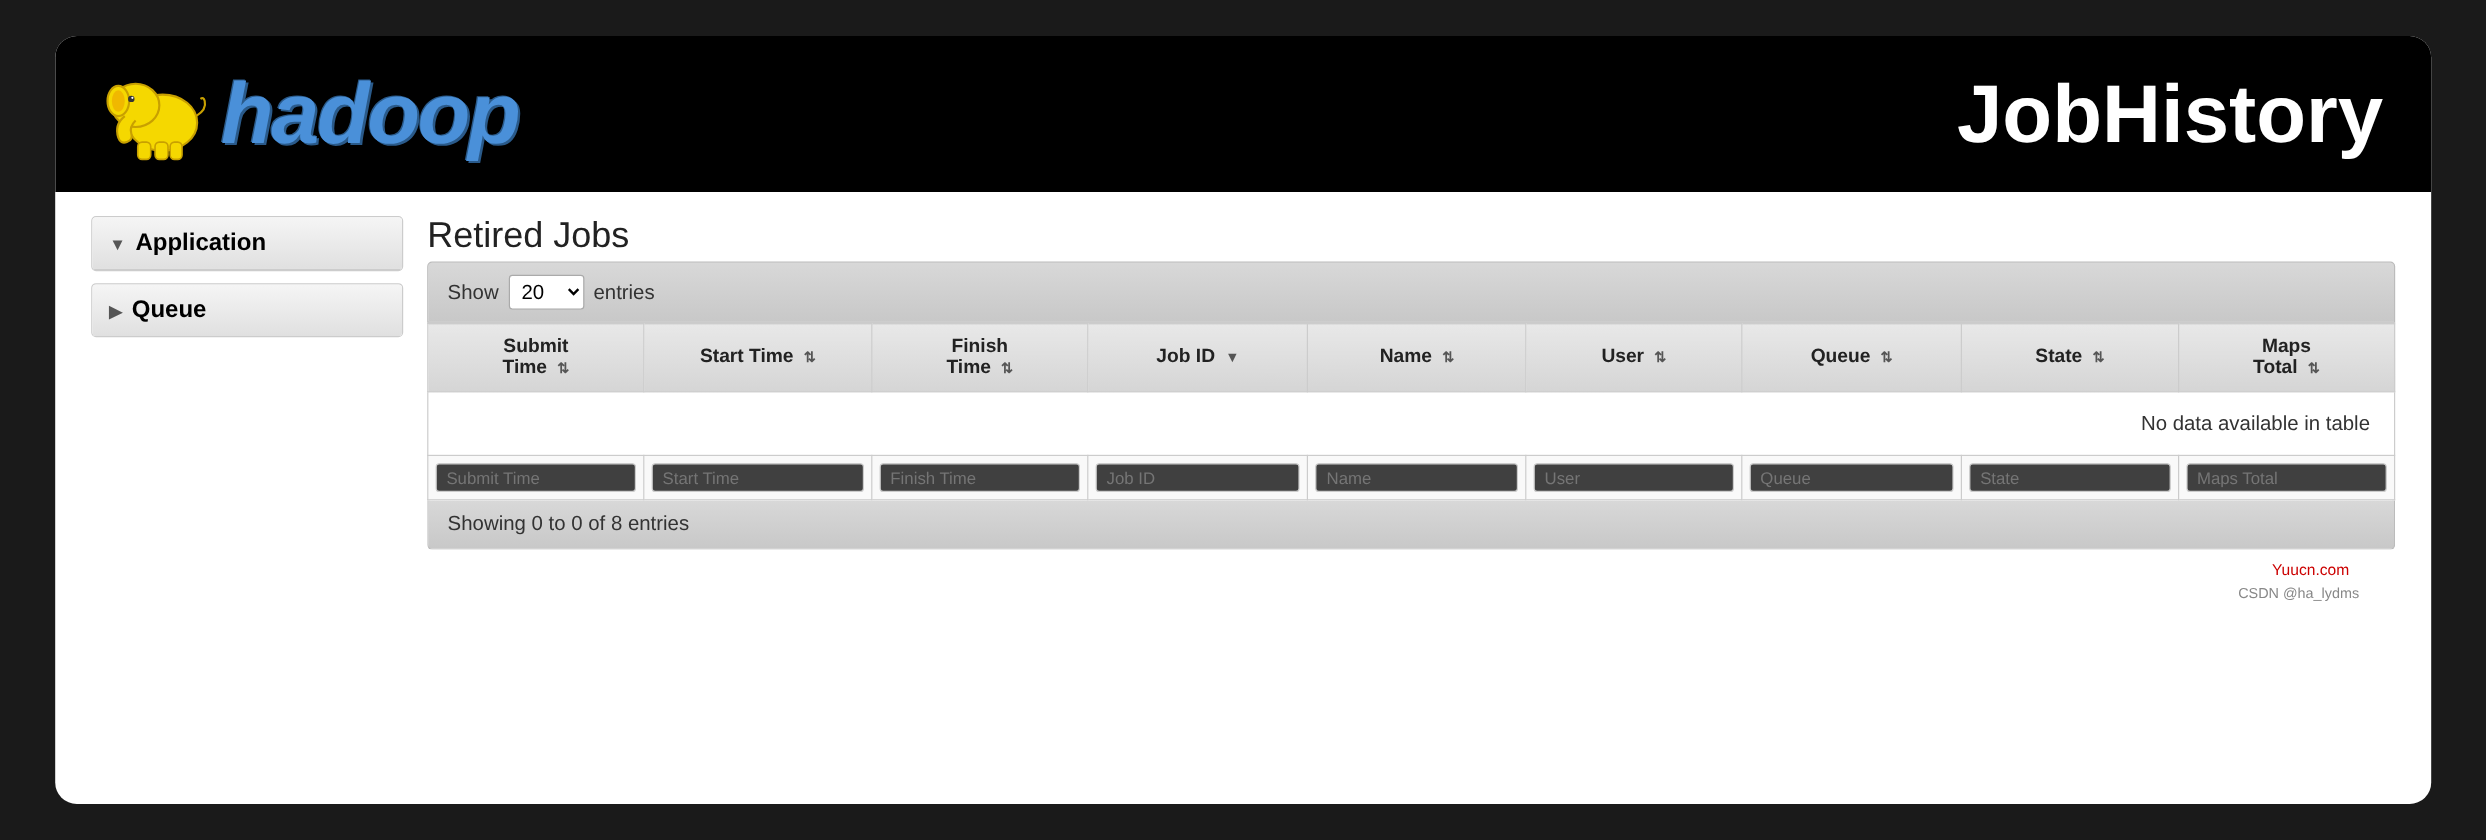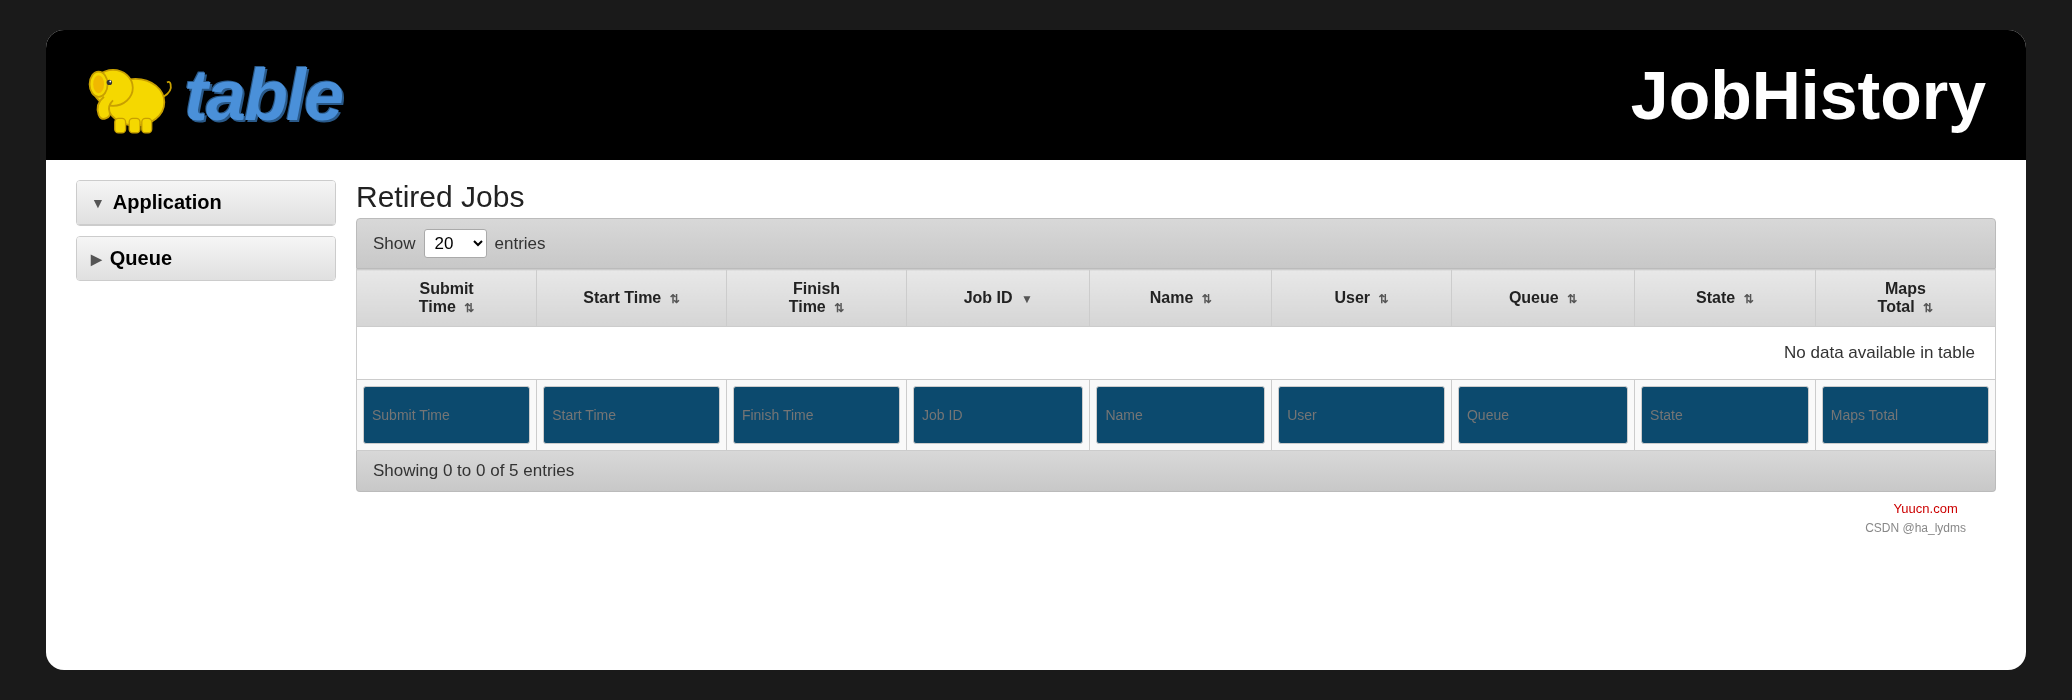--- a/index.html
+++ b/index.html
@@ -164,26 +164,26 @@
       background: #fff;
       border: 1px solid #ccc;
     }
     .filter-row td {
       padding: 6px 6px;
       border: 1px solid #ccc;
       background: #f9f9f9;
     }
     .filter-row td input {
       width: 100%;
-      padding: 20px 8px;
+      padding: 3px 8px;
       font-size: 14px;
       color: #aaa;
       border: 1px solid #ccc;
       border-radius: 3px;
-      background: #0c4a6e;
+      background: #404040;
     }
     .table-footer {
       background: linear-gradient(to bottom, #d8d8d8, #c8c8c8);
       border: 1px solid #bbb;
       border-top: none;
       padding: 10px 16px;
       font-size: 17px;
       color: #333;
       border-radius: 0 0 4px 4px;
     }
@@ -221,21 +221,21 @@
 
         <circle cx="26" cy="36" r="3" fill="#333"></circle>
         <circle cx="27" cy="35" r="1" fill="#fff"></circle>
 
         <rect x="32" y="76" width="12" height="16" rx="4" fill="#f5d800" stroke="#c8a000" stroke-width="1.5"></rect>
         <rect x="48" y="76" width="12" height="16" rx="4" fill="#f5d800" stroke="#c8a000" stroke-width="1.5"></rect>
         <rect x="62" y="76" width="11" height="16" rx="4" fill="#f5d800" stroke="#c8a000" stroke-width="1.5"></rect>
 
         <path d="M86 52 Q96 46 94 38 Q93 34 90 36" fill="none" stroke="#c8a000" stroke-width="2"></path>
       </svg>
-      <span class="hadoop-text">table</span>
+      <span class="hadoop-text">hadoop</span>
     </div>
     <div class="page-title">JobHistory</div>
   </div>
 
   <div class="main-content">
 
     <div class="sidebar">
 
       <div class="sidebar-section">
         <div class="sidebar-header">
@@ -338,21 +338,21 @@
               <input type="text" placeholder="State" style="">
             </td>
             <td>
               <input type="text" placeholder="Maps Total" style="">
             </td>
           </tr>
         </tbody>
       </table>
 
       <div class="table-footer">
-        <span>Showing 0 to 0 of 5 entries</span>
+        <span>Showing 0 to 0 of 8 entries</span>
       </div>
 
       <div style="display:flex; justify-content:space-between; padding: 4px 10px 0 10px;">
         <span></span>
         <div>
           <div class="watermark">Yuucn.com</div>
           <div class="csdn-text">CSDN @ha_lydms</div>
         </div>
       </div>
     </div>

